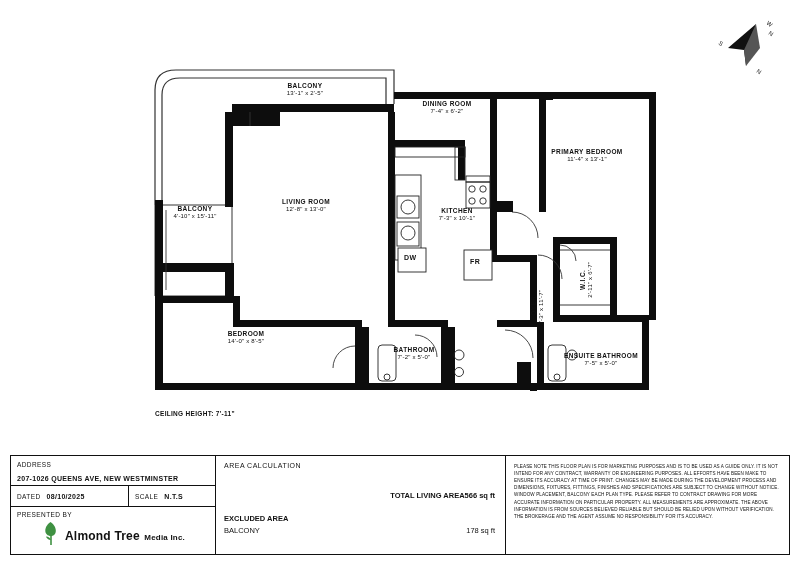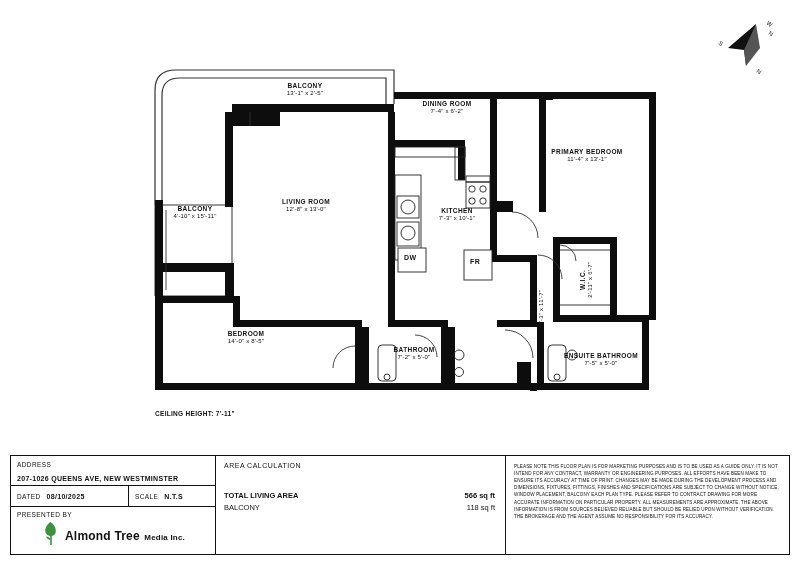--- a/index.html
+++ b/index.html
@@ -389,29 +389,33 @@
         <span>
           <span class="brand-name">Almond Tree</span>
           <span class="brand-sub">Media Inc.</span>
         </span>
       </div>
     </div>
 
     <div class="tb-col mid">
       <div class="mid-title">AREA CALCULATION</div>
 
-      <div class="area-row bold" style="margin-top:22px;">
+      <div class="area-row bold" style="margin-top:22px;justify-content:flex-end;">
         <span>TOTAL LIVING AREA</span>
         <span>566 sq ft</span>
       </div>
 
+      <div class="area-row bold" style="margin-top:14px;">
+        <span>EXCLUDED AREA</span>
+        <span></span>
+      </div>
 
       <div class="area-row" style="margin-top:3px;">
         <span>BALCONY</span>
-        <span>118 sq ft</span>
+        <span>178 sq ft</span>
       </div>
     </div>
 
     <div class="tb-col right">
       <div class="disclaimer">PLEASE NOTE THIS FLOOR PLAN IS FOR MARKETING PURPOSES AND IS TO BE USED AS A GUIDE ONLY. IT IS NOT INTEND FOR ANY CONTRACT, WARRANTY OR ENGINEERING PURPOSES. ALL EFFORTS HAVE BEEN MAKE TO ENSURE ITS ACCURACY AT TIME OF PRINT. CHANGES MAY BE MADE DURING THE DEVELOPMENT PROCESS AND DIMENSIONS, FIXTURES, FITTINGS, FINISHES AND SPECIFICATIONS ARE SUBJECT TO CHANGE WITHOUT NOTICE. WINDOW PLACEMENT, BALCONY EACH PLAN TYPE. PLEASE REFER TO CONTRACT DRAWING FOR MORE ACCURATE INFORMATION ON PARTICULAR PROPERTY. ALL MEASUREMENTS ARE APPROXIMATE. THE ABOVE INFORMATION IS FROM SOURCES BELIEVED RELIABLE BUT SHOULD BE RELIED UPON WITHOUT VERIFICATION. THE BROKERAGE AND THE AGENT ASSUME NO RESPONSIBILITY FOR ITS ACCURACY.</div>
     </div>
   </div>
 </div>
 
 </body></html>

